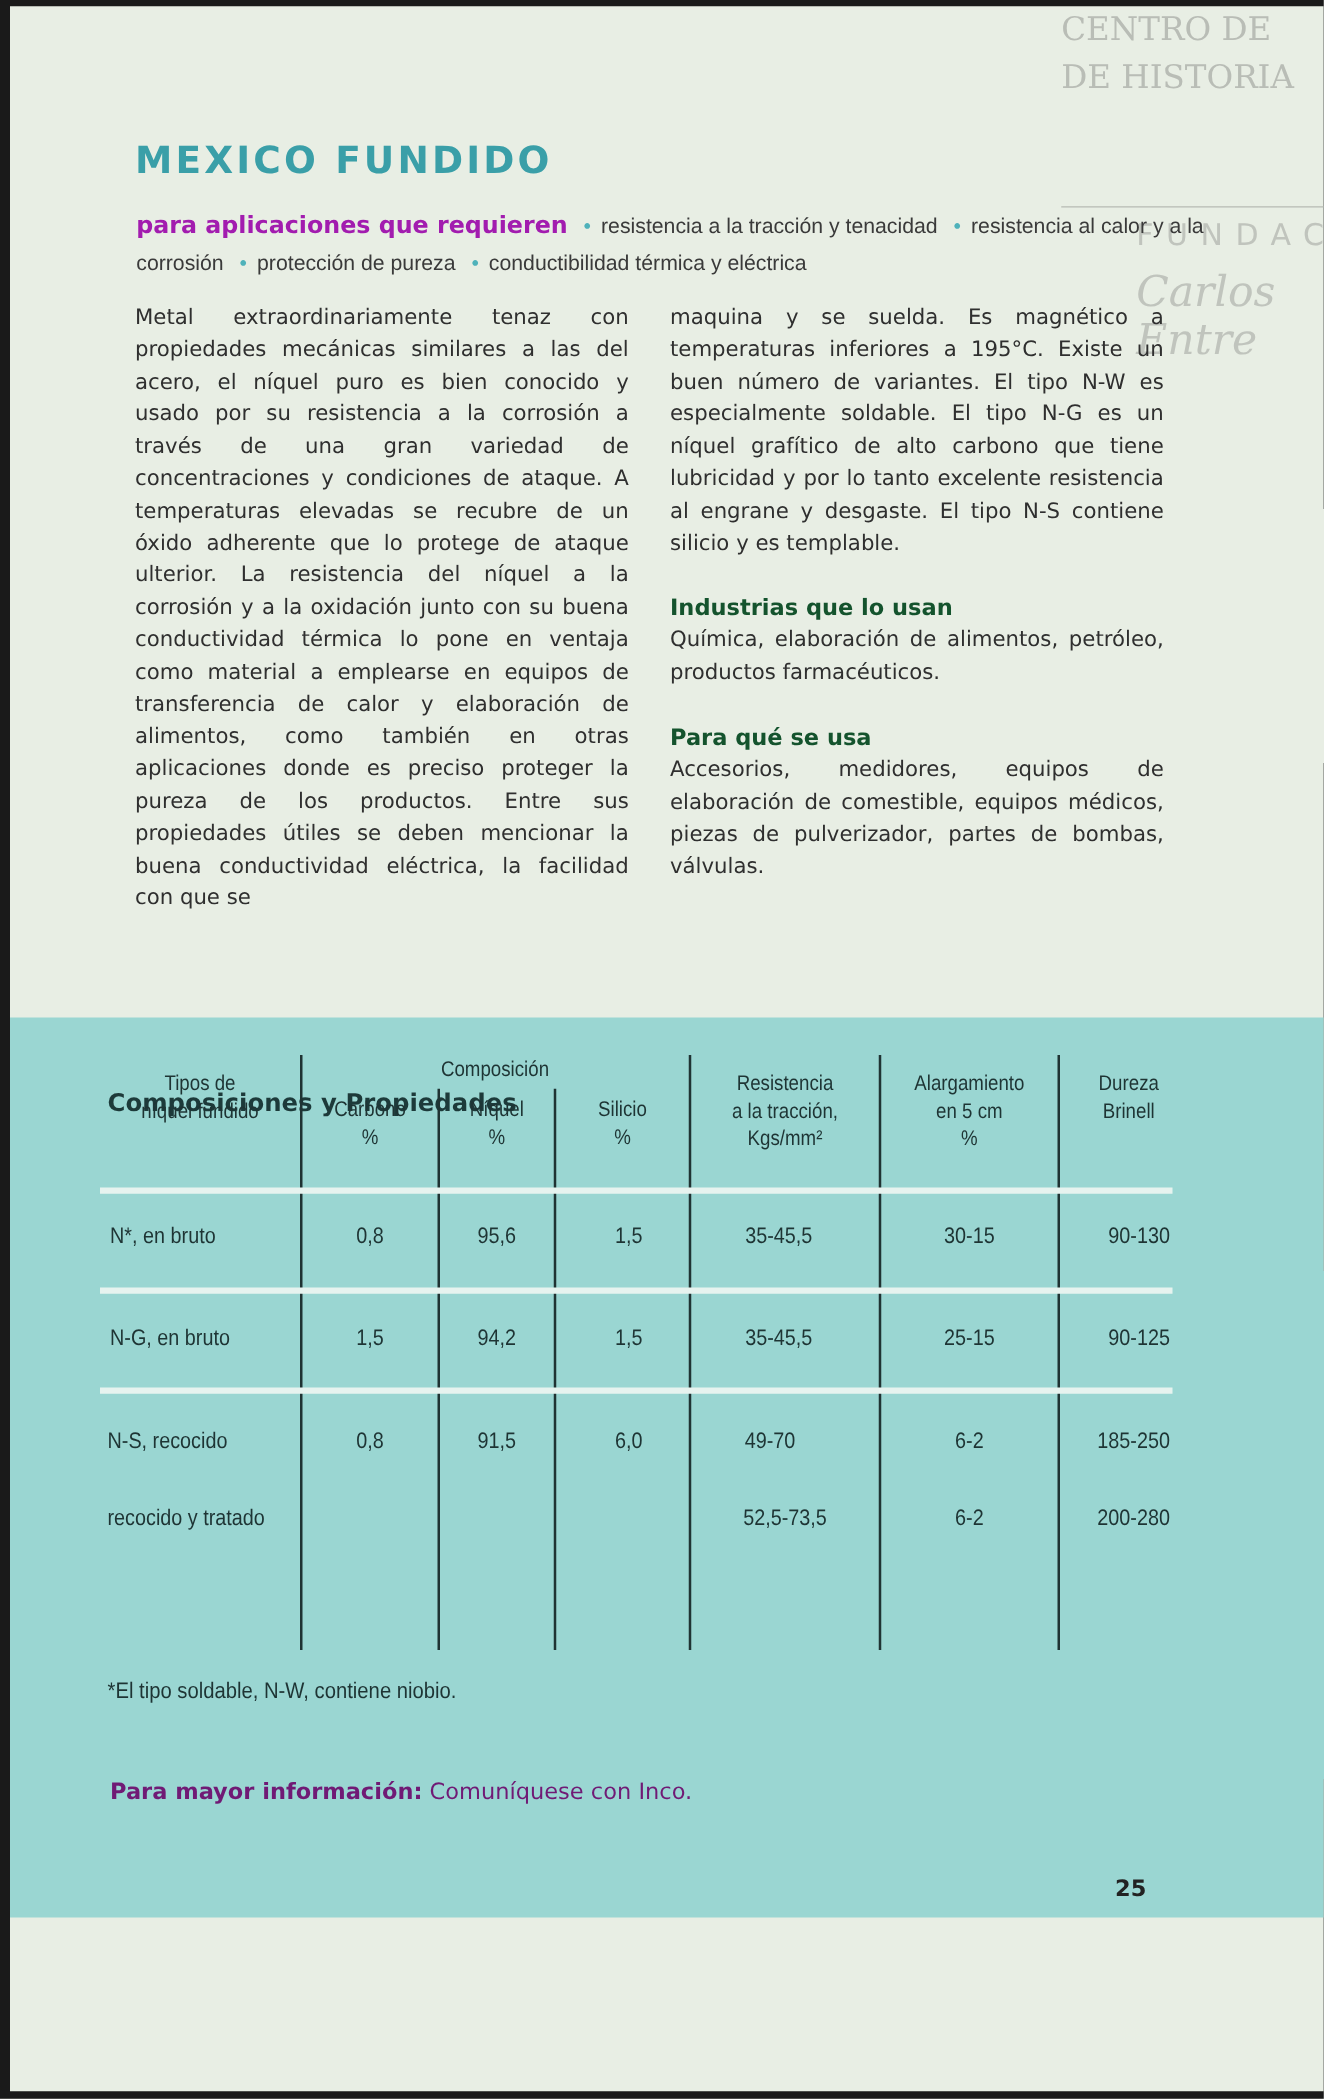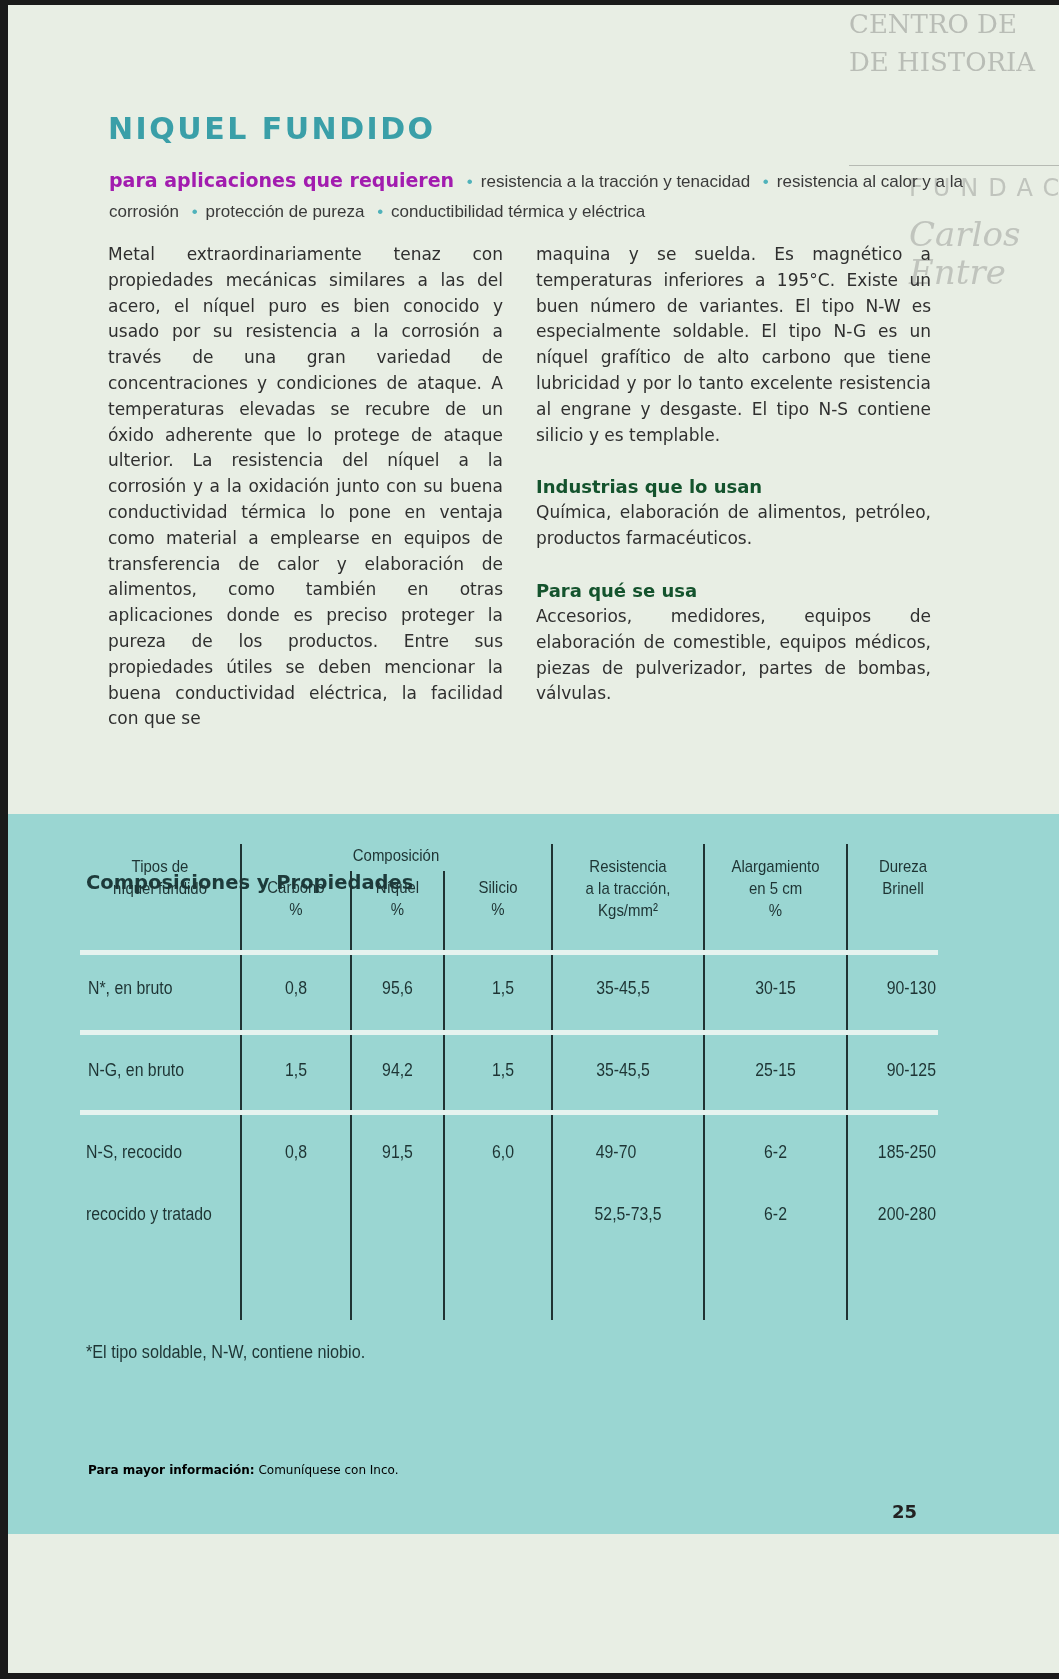--- a/index.html
+++ b/index.html
@@ -54,38 +54,38 @@
   }
   .tbl { position:absolute; left:0; top:0; width:1051px; height:720px; font-family:"Liberation Sans", sans-serif; color:#1e3434; }
   .vline { position:absolute; width:2px; background:#1f3333; }
   .hsep { position:absolute; left:72px; width:858px; height:5px; background:#e6f3ef; }
   .hd { position:absolute; text-align:center; font-size:17px; line-height:22px; transform:scaleX(0.88); transform-origin:center top; }
   .cell { position:absolute; font-size:18px; transform:scaleX(0.88); }
   .cell.c { text-align:center; transform-origin:center top; }
   .cell.l { text-align:left; transform-origin:left top; }
   .cell.r { text-align:right; transform-origin:right top; }
   .footnote { position:absolute; left:78px; top:528px; font-size:18px; transform:scaleX(0.9); transform-origin:left top; }
-  .more { position:absolute; left:80px; top:609px; font-size:12px; font-family:"DejaVu Sans", sans-serif; color:#000000;margin-top:40px; }
+  .more { position:absolute; left:80px; top:609px; font-size:18px; font-family:"DejaVu Sans", sans-serif; color:#701a75; }
   .more b { font-weight:bold; }
   .pagenum { position:absolute; left:884px; top:1496px; font-size:18px; font-weight:bold; color:#222; font-family:"DejaVu Sans", sans-serif; }
 </style>
 </head>
 <body>
 
 <div class="page">
 
   <div class="watermark">
     <div>CENTRO DE</div>
     <div>DE HISTORIA</div>
     <div class="rule"></div>
     <div class="fund">FUNDACIÓN</div>
     <div class="sig">Carlos Entre</div>
   </div>
 
-  <div class="title">NIQUEL FUNDIDO</div>
+  <div class="title">MEXICO FUNDIDO</div>
 
   <div class="subtitle">
     <span class="lead">para aplicaciones que requieren</span>
     <span class="dot">•</span><span>resistencia a la tracción y tenacidad</span>
     <span class="dot">•</span><span>resistencia al calor y a la corrosión</span>
     <span class="dot">•</span><span>protección de pureza</span>
     <span class="dot">•</span><span>conductibilidad térmica y eléctrica</span>
   </div>
 
   <div class="col left">

